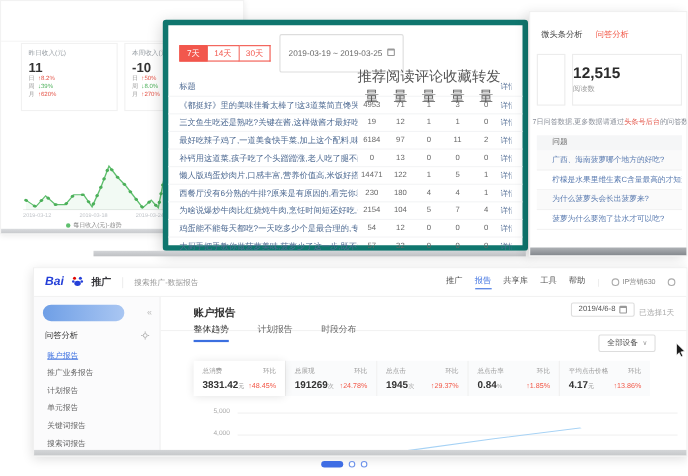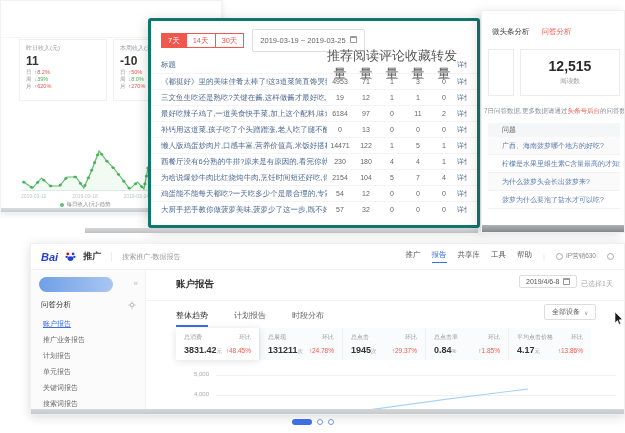--- a/index.html
+++ b/index.html
@@ -23,70 +23,70 @@
   .lxlabels{left:20px;top:192px;width:128px;display:flex;justify-content:space-between;
             font-size:5px;color:#c0c4c9}
   .llegend{left:20px;top:200px;width:128px;display:flex;justify-content:center;align-items:center;
            gap:3px;font-size:5.5px;color:#888}
   .lgdot{width:4px;height:4px;border-radius:50%;background:#5fbf6e}
   .shotbar{left:0;bottom:0;width:100%;height:4px;
            background:linear-gradient(#d9dbde,#c9cbce)}
 
   
   .popup{left:148px;top:18px;width:332px;height:210px;z-index:30;border-radius:3px;
-         box-shadow:0 3px 14px rgba(0,0,0,.18);border:3px solid #0f766e}
+         box-shadow:0 3px 14px rgba(0,0,0,.18);border:5px solid #0f766e}
   .p-controls{display:flex;align-items:center;gap:8px;padding:8px 10px 5px}
   .rbtns{display:flex}
   .rbtn{font-size:7.5px;padding:2px 6px;border:1px solid #f2574d;color:#f2574d;
         background:#fff;cursor:pointer;line-height:9px}
   .rbtn.active{background:#f2574d;color:#fff}
   .rbtn+.rbtn{border-left:none}
   .datebox{display:flex;align-items:flex-start;gap:4px;border:1px solid #ddd;border-radius:2px;
-           padding:6px 7px;font-size:7.5px;color:#666}
+           padding:12px 7px;font-size:7.5px;color:#666}
   .cal{width:7px;height:7px;border:1px solid #999;border-top:2px solid #999;border-radius:1px}
   .pt-head,.pt-row{display:flex;align-items:center;height:16px;padding:0 10px}
   .pt-head{color:#555;font-size:7.5px}
   .pt-row{border-top:1px solid #f3f4f6}
   .pt-title{flex:1;min-width:0;white-space:nowrap;overflow:hidden;font-size:7.5px;
             color:#4f6b93;cursor:pointer}
   .pt-m{width:26px;flex:none;font-size:7px;color:#666;text-align:center}
   .pt-head .pt-m{color:#555;font-size:13px}
   .pt-detail{width:10px;flex:none;font-size:7px;color:#4f6b93;white-space:nowrap;overflow:hidden}
   .popup-strip{left:85px;top:228px;width:393px;height:5px;z-index:35;
                background:linear-gradient(#d3d5d8,#bfc1c4)}
 
   
   .right-panel{left:481px;top:10px;width:144px;height:223px;z-index:40;
                box-shadow:-4px 2px 10px rgba(0,0,0,.12);border:1px solid #f0f0f0}
   .rp-tabs{position:absolute;left:10px;top:16px;display:flex;gap:12px;font-size:7.5px}
   .rp-tab{color:#444;cursor:pointer}
   .rp-tab.active{color:#f25a4a}
   .rp-box{position:absolute;border:1px solid #ececec}
   .rp-box1{left:6px;top:38px;width:26px;height:47px}
-  .rp-box2{left:38px;top:38px;width:100px;height:47px;text-align:center}
+  .rp-box2{left:38px;top:38px;width:100px;height:47px;text-align:left}
   .rp-value{font-size:14px;font-weight:bold;color:#2b2b2b;margin-top:8px}
   .rp-vlabel{font-size:6.5px;color:#999;margin-top:3px}
   .rp-note{position:absolute;left:2px;top:96px;width:140px;font-size:6.5px;color:#8a8f99;
            white-space:nowrap;overflow:hidden}
   .rp-note .red{color:#e4564a}
   .q-head{position:absolute;left:6px;top:112px;width:132px;height:14px;background:#f5f6f7;
           font-size:7px;color:#666;line-height:14px;padding-left:14px}
   .q-list{position:absolute;left:6px;top:126px;width:132px}
   .q-row{height:18px;line-height:18px;padding-left:14px;font-size:7px;color:#5a7bb0;
          border-bottom:1px solid #f2f2f2;white-space:nowrap;overflow:hidden;cursor:pointer}
   .q-row:nth-child(odd){background:#fafafa}
   .rp-bar{left:0;bottom:0;width:100%;height:7px;
           background:linear-gradient(#aeb1b5,#85898e)}
 
   
   .bottom-shot{left:30px;top:243px;width:595px;height:172px;z-index:20;
                box-shadow:0 2px 10px rgba(0,0,0,.14);border:1px solid #f0f0f0}
   .b-header{position:absolute;left:0;top:0;width:100%;height:26px;border-bottom:1px solid #f2f2f2;
             display:flex;align-items:center;padding:0 10px;background:#fff}
-  .logo{display:flex;align-items:center;gap:7px}
+  .logo{display:flex;align-items:flex-start;gap:7px}
   .logo-bai{font-size:11px;font-weight:bold;color:#2540d8;font-style:italic}
   .logo-suffix{font-size:9px;font-weight:bold;color:#38383d}
   .b-crumb{font-size:7px;color:#999;margin-left:10px;padding-left:10px;border-left:1px solid #eee}
   .b-nav{margin-left:auto;display:flex;align-items:center;gap:11px;font-size:7.5px;color:#555}
   .b-nav .nav-item{cursor:pointer;padding-bottom:2px}
   .b-nav .nav-item.active{color:#3b6fe0;border-bottom:1.5px solid #3b6fe0}
   .nav-sep{color:#e5e5e5}
   .user-badge{display:flex;align-items:center;gap:3px;font-size:6.5px;color:#888}
   .circle-ic{width:7px;height:7px;border:1px solid #aaa;border-radius:50%}
   .b-side{position:absolute;left:0;top:26px;width:115px;height:141px;background:#fbfbfc;
@@ -97,21 +97,21 @@
   .side-section{position:absolute;left:10px;top:30px;width:95px;display:flex;
                 justify-content:space-between;align-items:center;font-size:7.5px;color:#333}
   .side-items{position:absolute;left:0;top:46px;width:100%}
   .side-item{height:16px;line-height:16px;padding-left:12px;font-size:7px;color:#666;cursor:pointer}
   .side-item.active{color:#3b6fe0;text-decoration:underline}
   .b-title{position:absolute;left:145px;top:34px;font-size:9.5px;color:#333}
   .date-chip{position:absolute;left:488px;top:31px;display:flex;align-items:center;gap:4px;
              border:1px solid #ddd;border-radius:2px;padding:2px 6px;font-size:7px;color:#555;cursor:pointer}
   .date-note{position:absolute;left:550px;top:35px;font-size:7px;color:#aaa}
   .b-div{position:absolute;left:115px;top:56px;width:480px;border-top:1px solid #f2f2f2}
-  .b-tabs{position:absolute;left:145px;top:66px;display:flex;gap:26px;font-size:8px;color:#666}
+  .b-tabs{position:absolute;left:145px;top:50px;display:flex;gap:26px;font-size:8px;color:#666}
   .b-tab{cursor:pointer;padding-bottom:4px}
   .b-tab.active{color:#333;border-bottom:2px solid #3b6fe0}
   .device-btn{position:absolute;left:513px;top:60px;display:flex;align-items:center;gap:4px;
               border:1px solid #ddd;border-radius:2px;padding:2px 7px;font-size:7px;color:#555;cursor:pointer}
   .caret{font-size:6px;color:#999}
   .stats{position:absolute;left:145px;top:84px;display:flex;width:415px}
   .stat{width:83px;padding:5px 8px;background:#fafbfc;border-left:1px solid #f0f0f0;cursor:pointer}
   .stat.selected{background:#fff;box-shadow:0 1px 8px rgba(0,0,0,.12);border-left:none;position:relative;z-index:2}
   .stat .trow{display:flex;justify-content:space-between;font-size:6px;color:#999}
   .stat .vrow{display:flex;justify-content:space-between;align-items:baseline;margin-top:3px}
@@ -446,21 +446,21 @@
           <span class="cmp">↑48.45%</span>
         </div>
       </div>
 
       <div class="stat">
         <div class="trow">
           <span>总展现</span>
           <span>环比</span>
         </div>
         <div class="vrow">
-          <span class="val"><span>131211</span><i class="unit">次</i></span>
+          <span class="val"><span>191269</span><i class="unit">次</i></span>
           <span class="cmp">↑24.78%</span>
         </div>
       </div>
 
       <div class="stat">
         <div class="trow">
           <span>总点击</span>
           <span>环比</span>
         </div>
         <div class="vrow">

